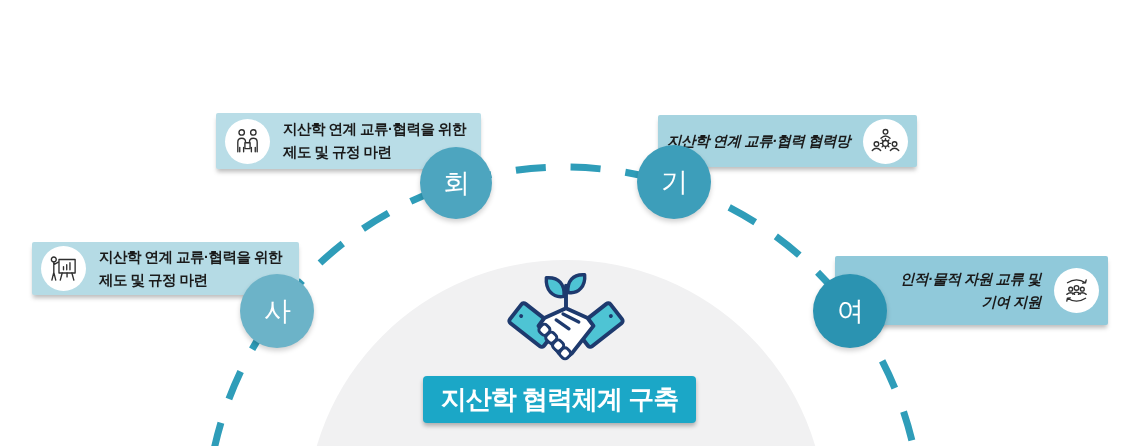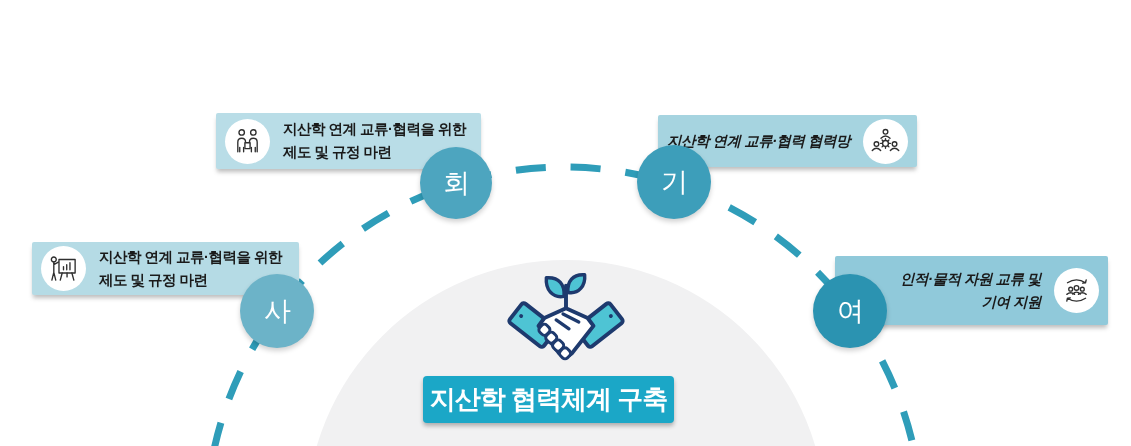--- a/index.html
+++ b/index.html
@@ -7,21 +7,21 @@
     position:relative;width:1131px;height:446px;overflow:hidden;background:#ffffff;
     font-family:"Liberation Sans","DejaVu Sans",sans-serif;
   }
   .dash-ring{position:absolute;left:0;top:0;z-index:1;}
   .center-circle{
     position:absolute;left:306px;top:260px;width:520px;height:520px;border-radius:50%;
     background:#f1f1f2;z-index:1;
   }
   .handshake{position:absolute;left:507px;top:264px;width:118px;height:108px;z-index:2;}
   .center-button{
-    position:absolute;left:423px;top:376px;width:251px;height:47px;background:#1ba7c7;
+    position:absolute;left:423px;top:376px;width:273px;height:47px;background:#1ba7c7;
     border-radius:4px;color:#ffffff;font-size:26px;font-weight:700;letter-spacing:-1px;
     display:flex;align-items:center;justify-content:center;z-index:2;
     box-shadow:0 3px 4px rgba(0,0,0,.28);
   }
   .pill{
     position:absolute;border-radius:2px;display:flex;align-items:center;z-index:2;
     box-shadow:0 4px 4px -1px rgba(110,110,110,.45);
   }
   .pill-tl{left:216px;top:113px;width:265px;height:56px;background:#b9dde7;}
   .pill-l {left:32px; top:242px;width:267px;height:53px;background:#b5dbe5;}

